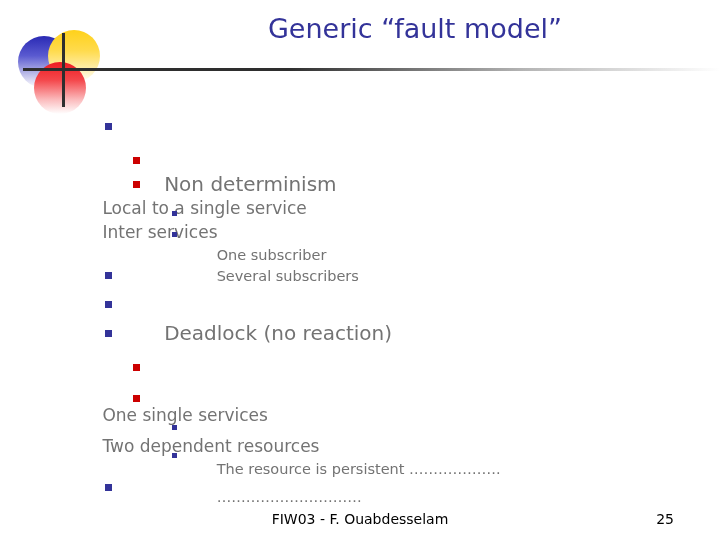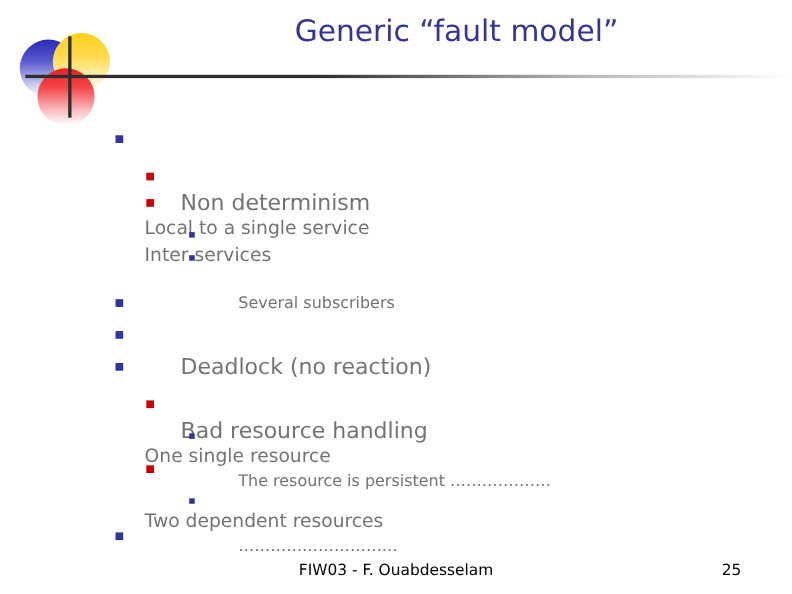--- a/index.html
+++ b/index.html
@@ -117,21 +117,21 @@
     width: 7px;
     height: 7px;
     background: #333399;
   }
 
   
   .lvl2 {
     height: 24px;
     font-size: 17px;
     line-height: 24px;
-    padding-left: 99px;
+    padding-left: 70px;
   }
   .lvl2 > .marker {
     left: 133px;
     top: 9px;
     width: 7px;
     height: 7px;
     background: #cc0000;
   }
 
   
@@ -206,54 +206,54 @@
       <span class="row-text">Local to a single service</span>
     </div>
 
     <div class="bullet-row lvl2">
       <span class="marker"></span>
       <span class="row-text">Inter services</span>
     </div>
 
     <div class="bullet-row lvl3 gap-sm">
       <span class="marker"></span>
+      <span class="row-text">One subscriber</span>
     </div>
 
     <div class="bullet-row lvl3">
       <span class="marker"></span>
       <span class="row-text">Several subscribers</span>
     </div>
 
     <div class="bullet-row lvl1 gap-before">
       <span class="marker"></span>
       <span class="row-text">Deadlock (no reaction)</span>
     </div>
 
     <div class="bullet-row lvl1">
       <span class="marker"></span>
     </div>
 
     <div class="bullet-row lvl1">
       <span class="marker"></span>
-      <span class="row-text">Bad resource handling</span>
     </div>
 
     <div class="bullet-row lvl2 gap-sm">
       <span class="marker"></span>
-      <span class="row-text">One single resource</span>
+      <span class="row-text">One single services</span>
+    </div>
+
+    <div class="bullet-row lvl2 gap-sm">
+      <span class="marker"></span>
+      <span class="row-text">Two dependent resources</span>
     </div>
 
     <div class="bullet-row lvl3 gap-sm">
       <span class="marker"></span>
       <span class="row-text">The resource is persistent ……………….</span>
-    </div>
-
-    <div class="bullet-row lvl2 gap-sm">
-      <span class="marker"></span>
-      <span class="row-text">Two dependent resources</span>
     </div>
 
     <div class="bullet-row lvl3 gap-sm">
       <span class="marker"></span>
       <span class="row-text">…………………………</span>
     </div>
 
     <div class="bullet-row lvl1 gap-sm">
       <span class="marker"></span>
       <span class="row-text">………………………………….</span>

